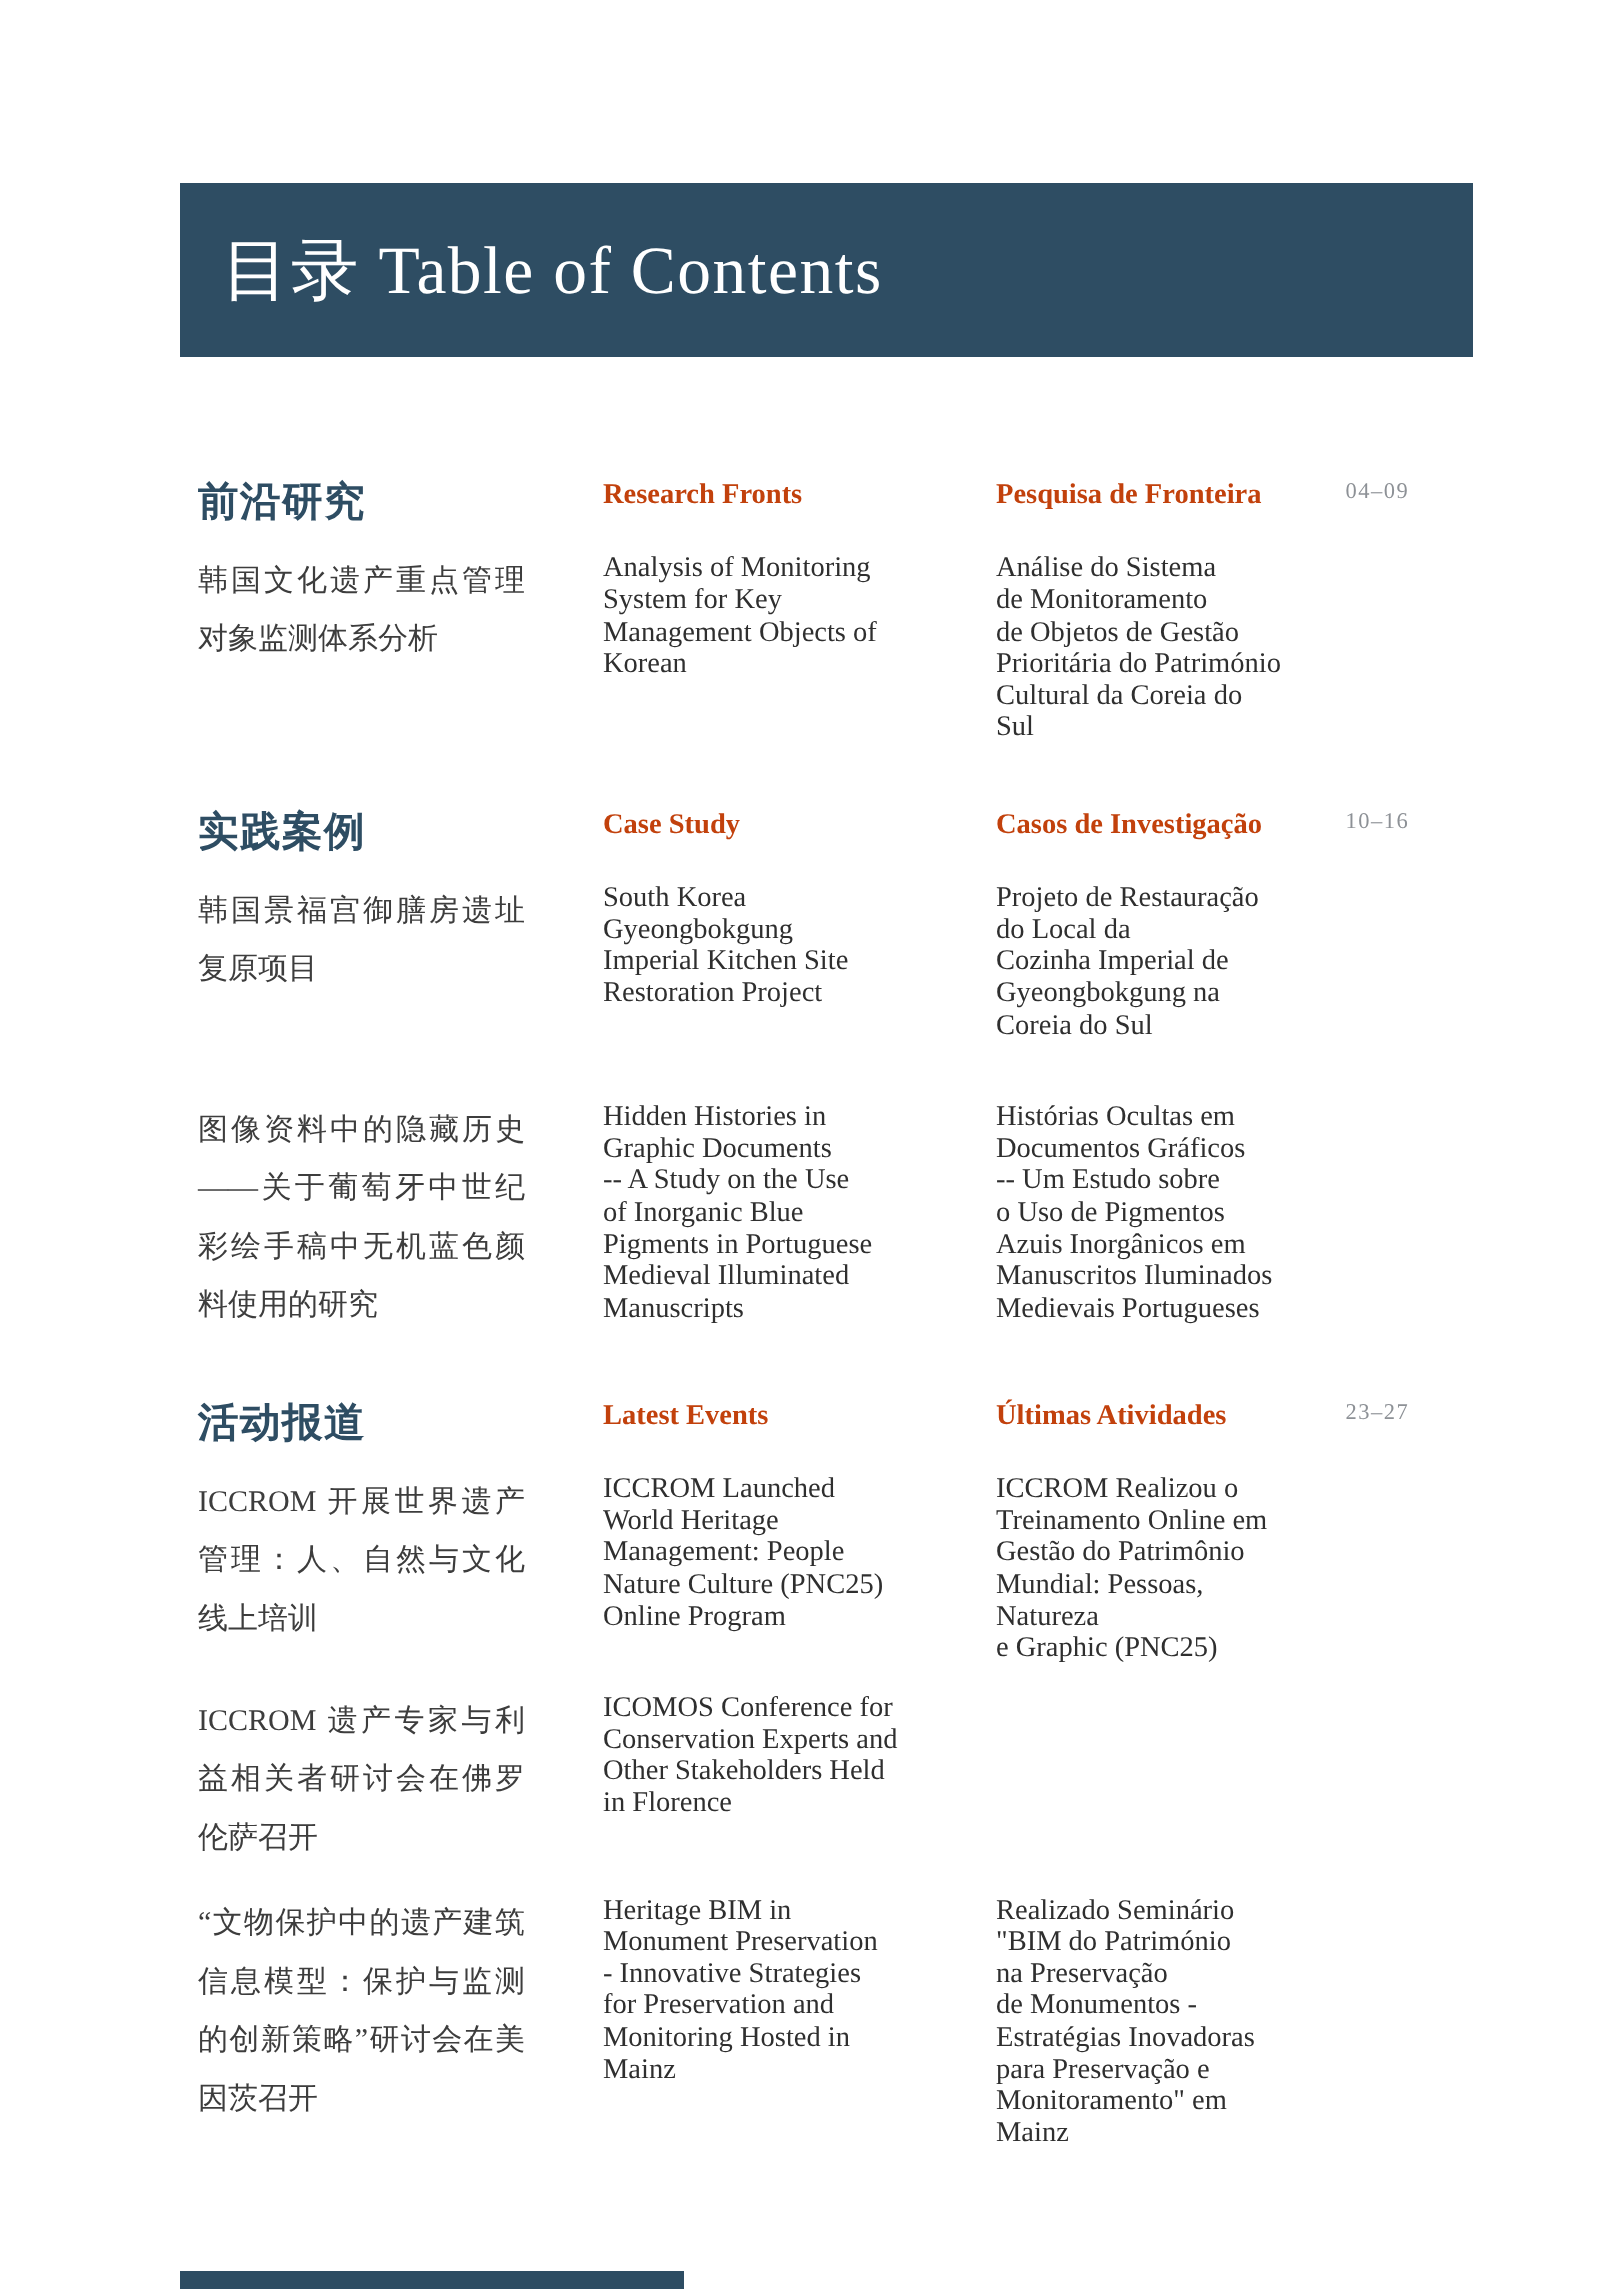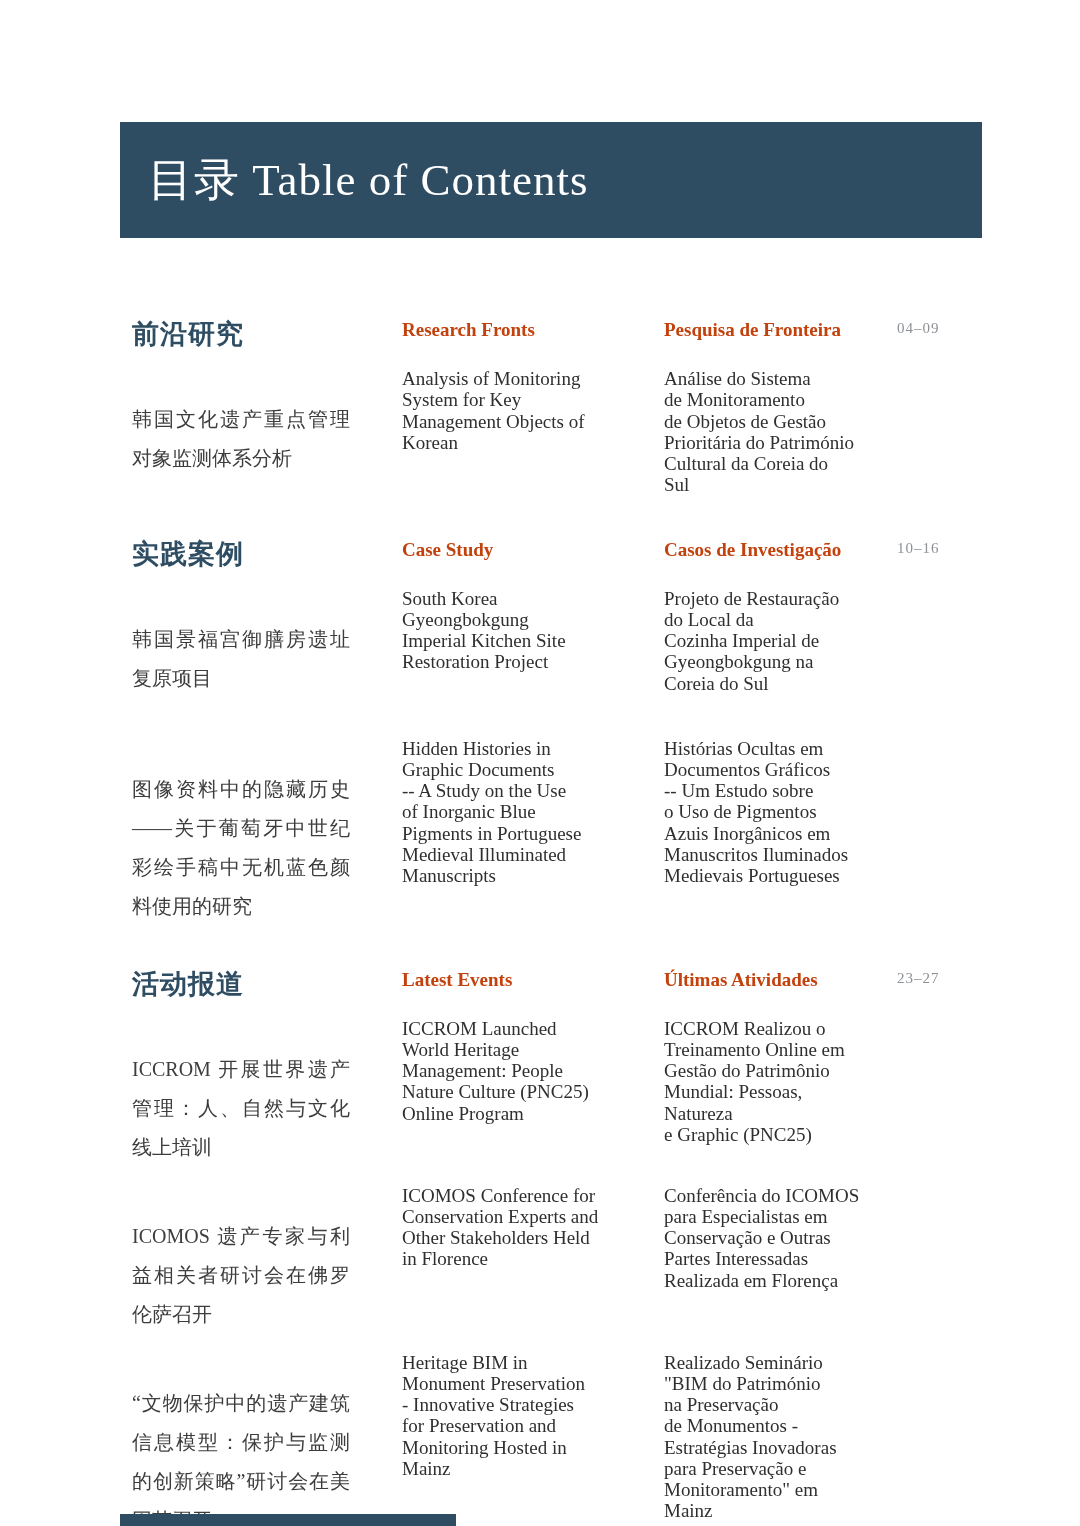--- a/index.html
+++ b/index.html
@@ -40,21 +40,21 @@
     padding-top:3px;
   }
   .pages {
     font-size:15px; color:#8d9196; letter-spacing:1px;
     padding-top:4px; text-align:left; padding-right:40px;
   }
   .zh-body {
     font-size:20px; color:#3d3d3d; line-height:1.95;
     text-align:justify; text-align-last:left;
     text-justify:inter-character;
-    box-sizing:border-box; padding-right:52px;margin-top:32px;
+    box-sizing:border-box; padding-right:52px;
   }
   .lat-body {
     font-size:19px; color:#2f2f2f; line-height:1.12;
     white-space:pre-line;
     box-sizing:border-box; padding-right:30px;
   }
   .item-row { margin-bottom:18px; }
   .item-row:last-child { margin-bottom:0; }
   .bottom-band {
     position:absolute; left:120px; bottom:0;
@@ -153,30 +153,25 @@
 Nature Culture (PNC25)
 Online Program</div>
         <div class="lat-body">ICCROM Realizou o
 Treinamento Online em
 Gestão do Patrimônio
 Mundial: Pessoas, Natureza
 e Graphic (PNC25)</div>
         <div></div>
       </div>
       <div class="row item-row">
-        <div class="zh-body">ICOMOS 遗产专家与利益相关者研讨会在佛罗伦萨召开</div>
+        <div class="zh-body">ICCROM 遗产专家与利益相关者研讨会在佛罗伦萨召开</div>
         <div class="lat-body">ICOMOS Conference for
 Conservation Experts and
 Other Stakeholders Held
 in Florence</div>
-        <div class="lat-body">Conferência do ICOMOS
-para Especialistas em
-Conservação e Outras
-Partes Interessadas
-Realizada em Florença</div>
         <div></div>
       </div>
       <div class="row item-row">
         <div class="zh-body">“文物保护中的遗产建筑信息模型：保护与监测的创新策略”研讨会在美因茨召开</div>
         <div class="lat-body">Heritage BIM in
 Monument Preservation
 - Innovative Strategies
 for Preservation and
 Monitoring Hosted in
 Mainz</div>

